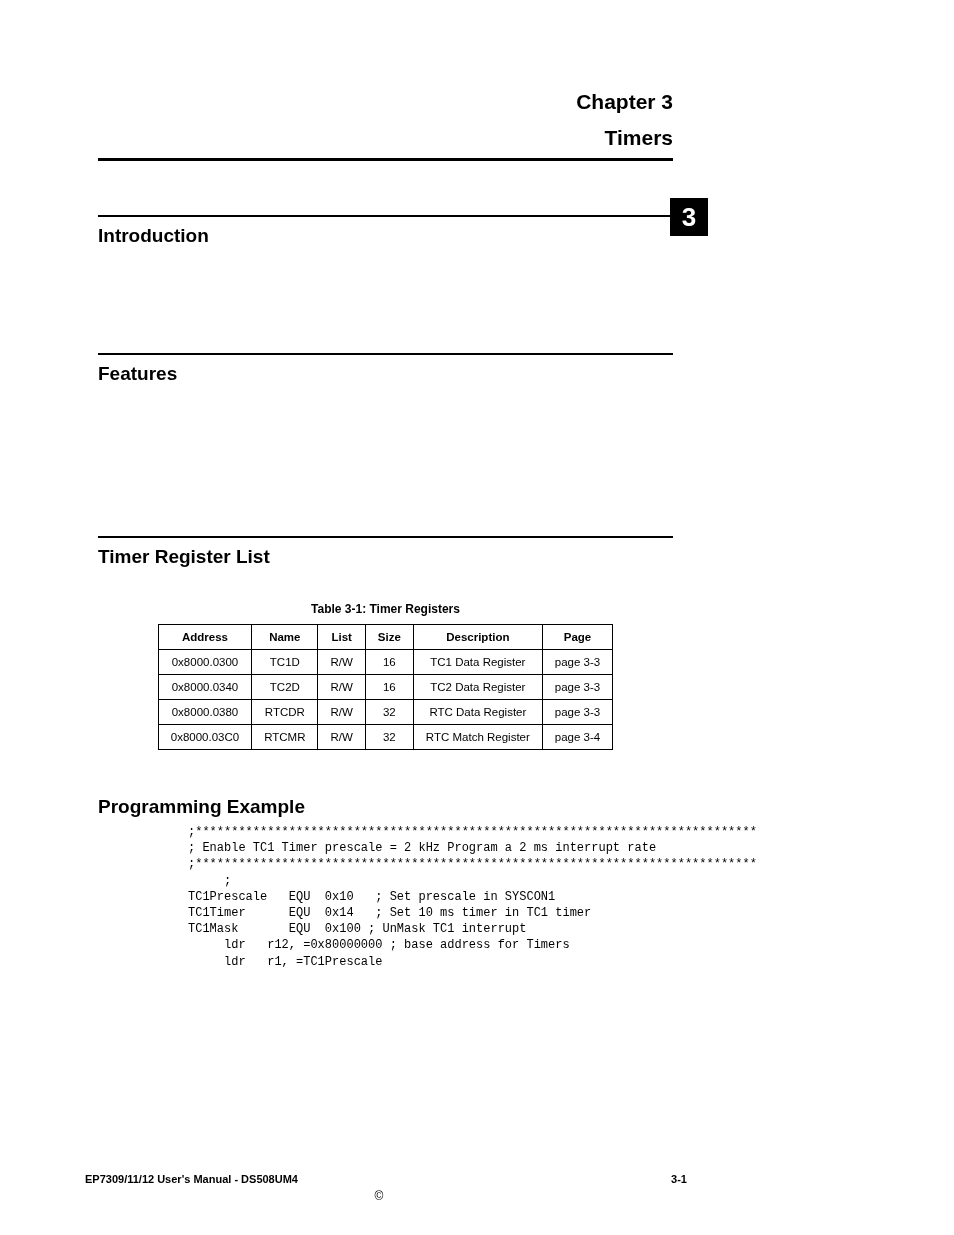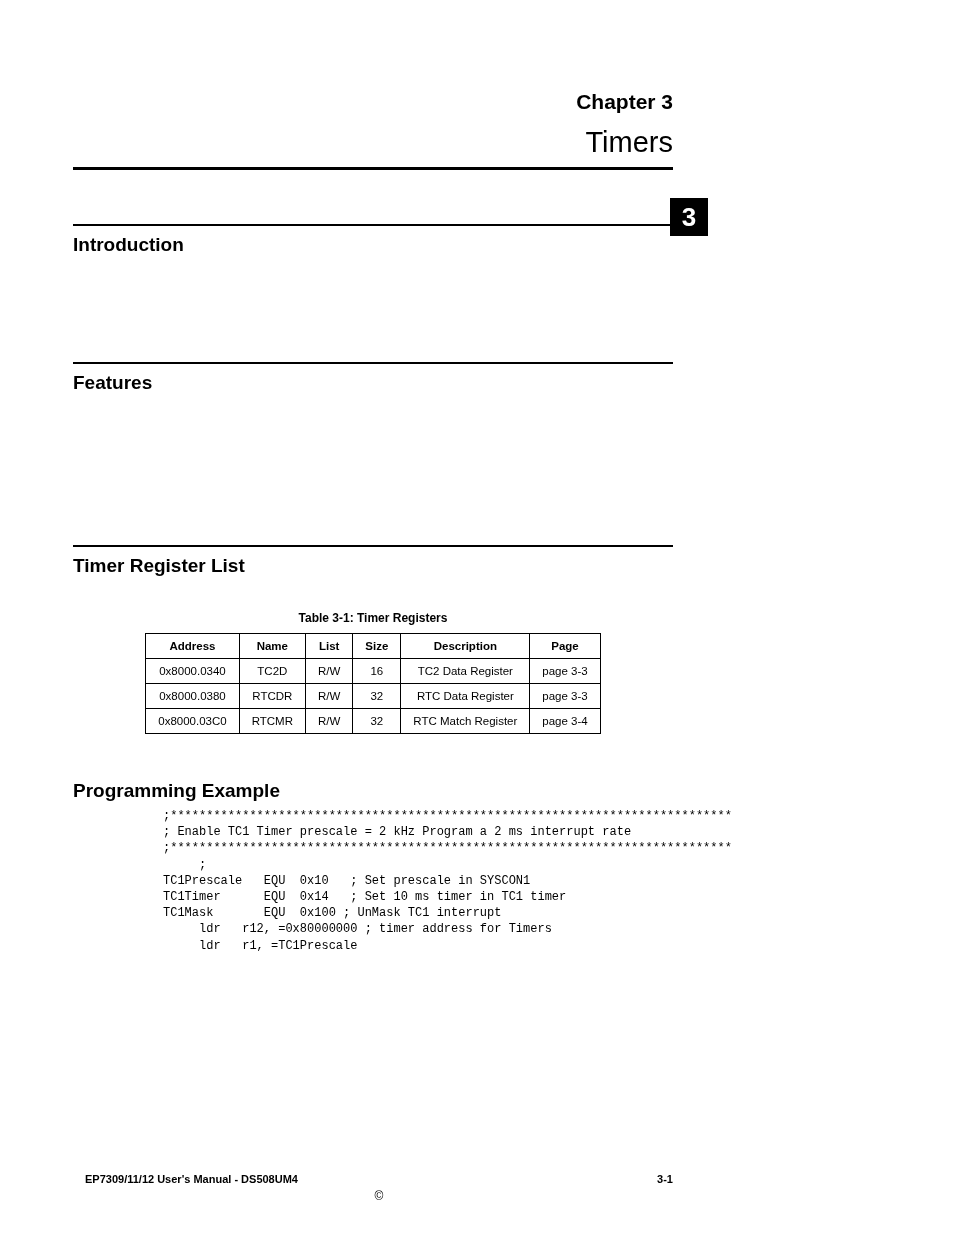--- a/index.html
+++ b/index.html
@@ -7,32 +7,32 @@
     padding: 0;
     background: #fff;
     font-family: Arial, Helvetica, sans-serif;
     color: #000;
   }
   .page {
     width: 758px;
     height: 1235px;
     position: relative;
     box-sizing: border-box;
-    padding: 90px 85px 40px 73px;
+    padding: 90px 85px 40px 98px;
   }
   .chapter-line {
     text-align: right;
     font-weight: bold;
     font-size: 21px;
     margin-bottom: 12px;
   }
   .chapter-title {
     text-align: right;
-    font-weight: normal;
-    font-size: 29px;
+    font-weight: bold;
+    font-size: 21px;
     margin-bottom: 8px;
   }
   .thick-rule {
     border: none;
     border-top: 3px solid #000;
     margin: 5px 0 0 0;
   }
   .chapter-tab {
     position: absolute;
     right: 50px;
@@ -83,21 +83,21 @@
   .code-block {
     font-family: "Courier New", monospace;
     font-size: 12px;
     white-space: pre;
     margin-left: 90px;
     line-height: 1.35;
   }
   .footer {
     position: absolute;
     left: 85px;
-    right: 85px;
+    right: 71px;
     bottom: 50px;
     font-size: 11px;
     font-weight: bold;
     display: flex;
     justify-content: space-between;
   }
   .copyright {
     position: absolute;
     left: 0;
     right: 0;
@@ -139,20 +139,28 @@
         <th>Address</th>
         <th>Name</th>
         <th>List</th>
         <th>Size</th>
         <th>Description</th>
         <th>Page</th>
       </tr>
     </thead>
     <tbody>
       <tr>
+        <td>0x8000.0300</td>
+        <td>TC1D</td>
+        <td>R/W</td>
+        <td>16</td>
+        <td>TC1 Data Register</td>
+        <td>page 3-3</td>
+      </tr>
+      <tr>
         <td>0x8000.0340</td>
         <td>TC2D</td>
         <td>R/W</td>
         <td>16</td>
         <td>TC2 Data Register</td>
         <td>page 3-3</td>
       </tr>
       <tr>
         <td>0x8000.0380</td>
         <td>RTCDR</td>
@@ -174,21 +182,21 @@
 
   <div class="section-heading" style="margin-top:46px;">Programming Example</div>
 
   <div class="code-block"><span>;******************************************************************************</span>
 <span>; Enable TC1 Timer prescale = 2 kHz Program a 2 ms interrupt rate</span>
 <span>;******************************************************************************</span>
 <span>     ;</span>
 <span>TC1Prescale   EQU  0x10   ; Set prescale in SYSCON1</span>
 <span>TC1Timer      EQU  0x14   ; Set 10 ms timer in TC1 timer</span>
 <span>TC1Mask       EQU  0x100 ; UnMask TC1 interrupt</span>
-<span>     ldr   r12, =0x80000000 ; timer address for Timers</span>
+<span>     ldr   r12, =0x80000000 ; base address for Timers</span>
 <span>     ldr   r1, =TC1Prescale</span></div>
 
   <div class="footer">
     <span>EP7309/11/12 User's Manual - DS508UM4</span>
     <span>3-1</span>
   </div>
   <div class="copyright">©</div>
 
 </div>
 

